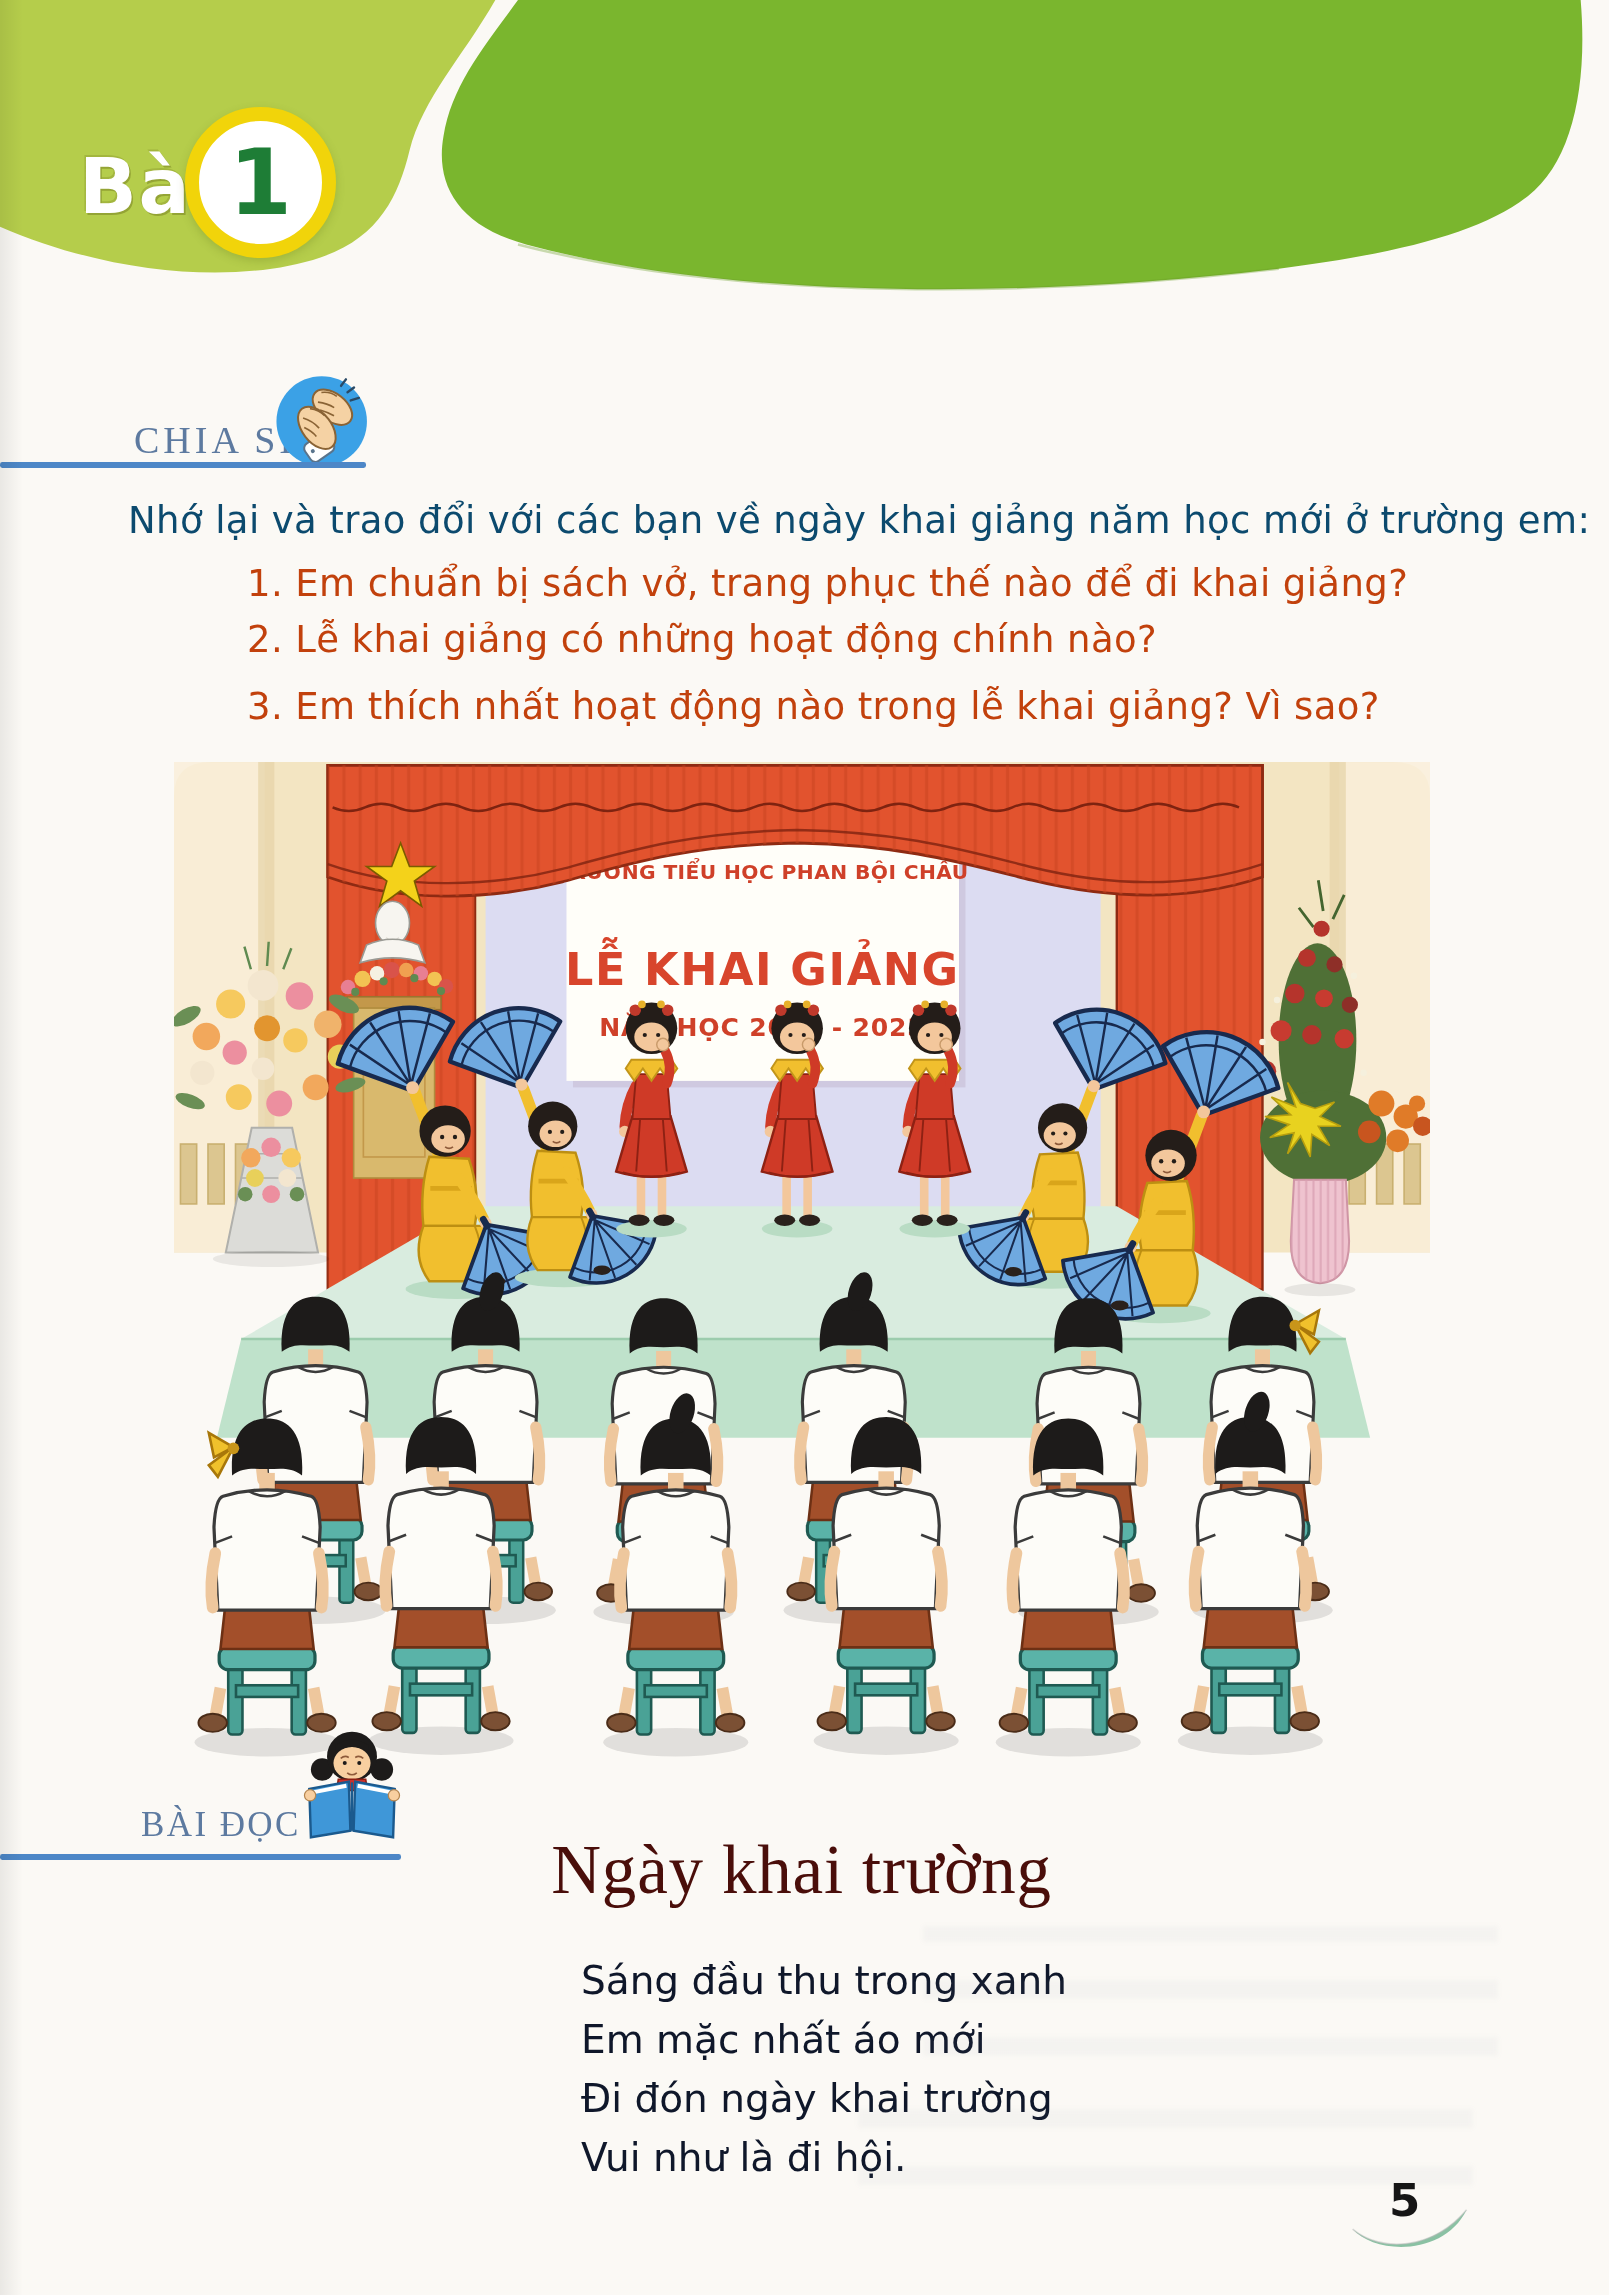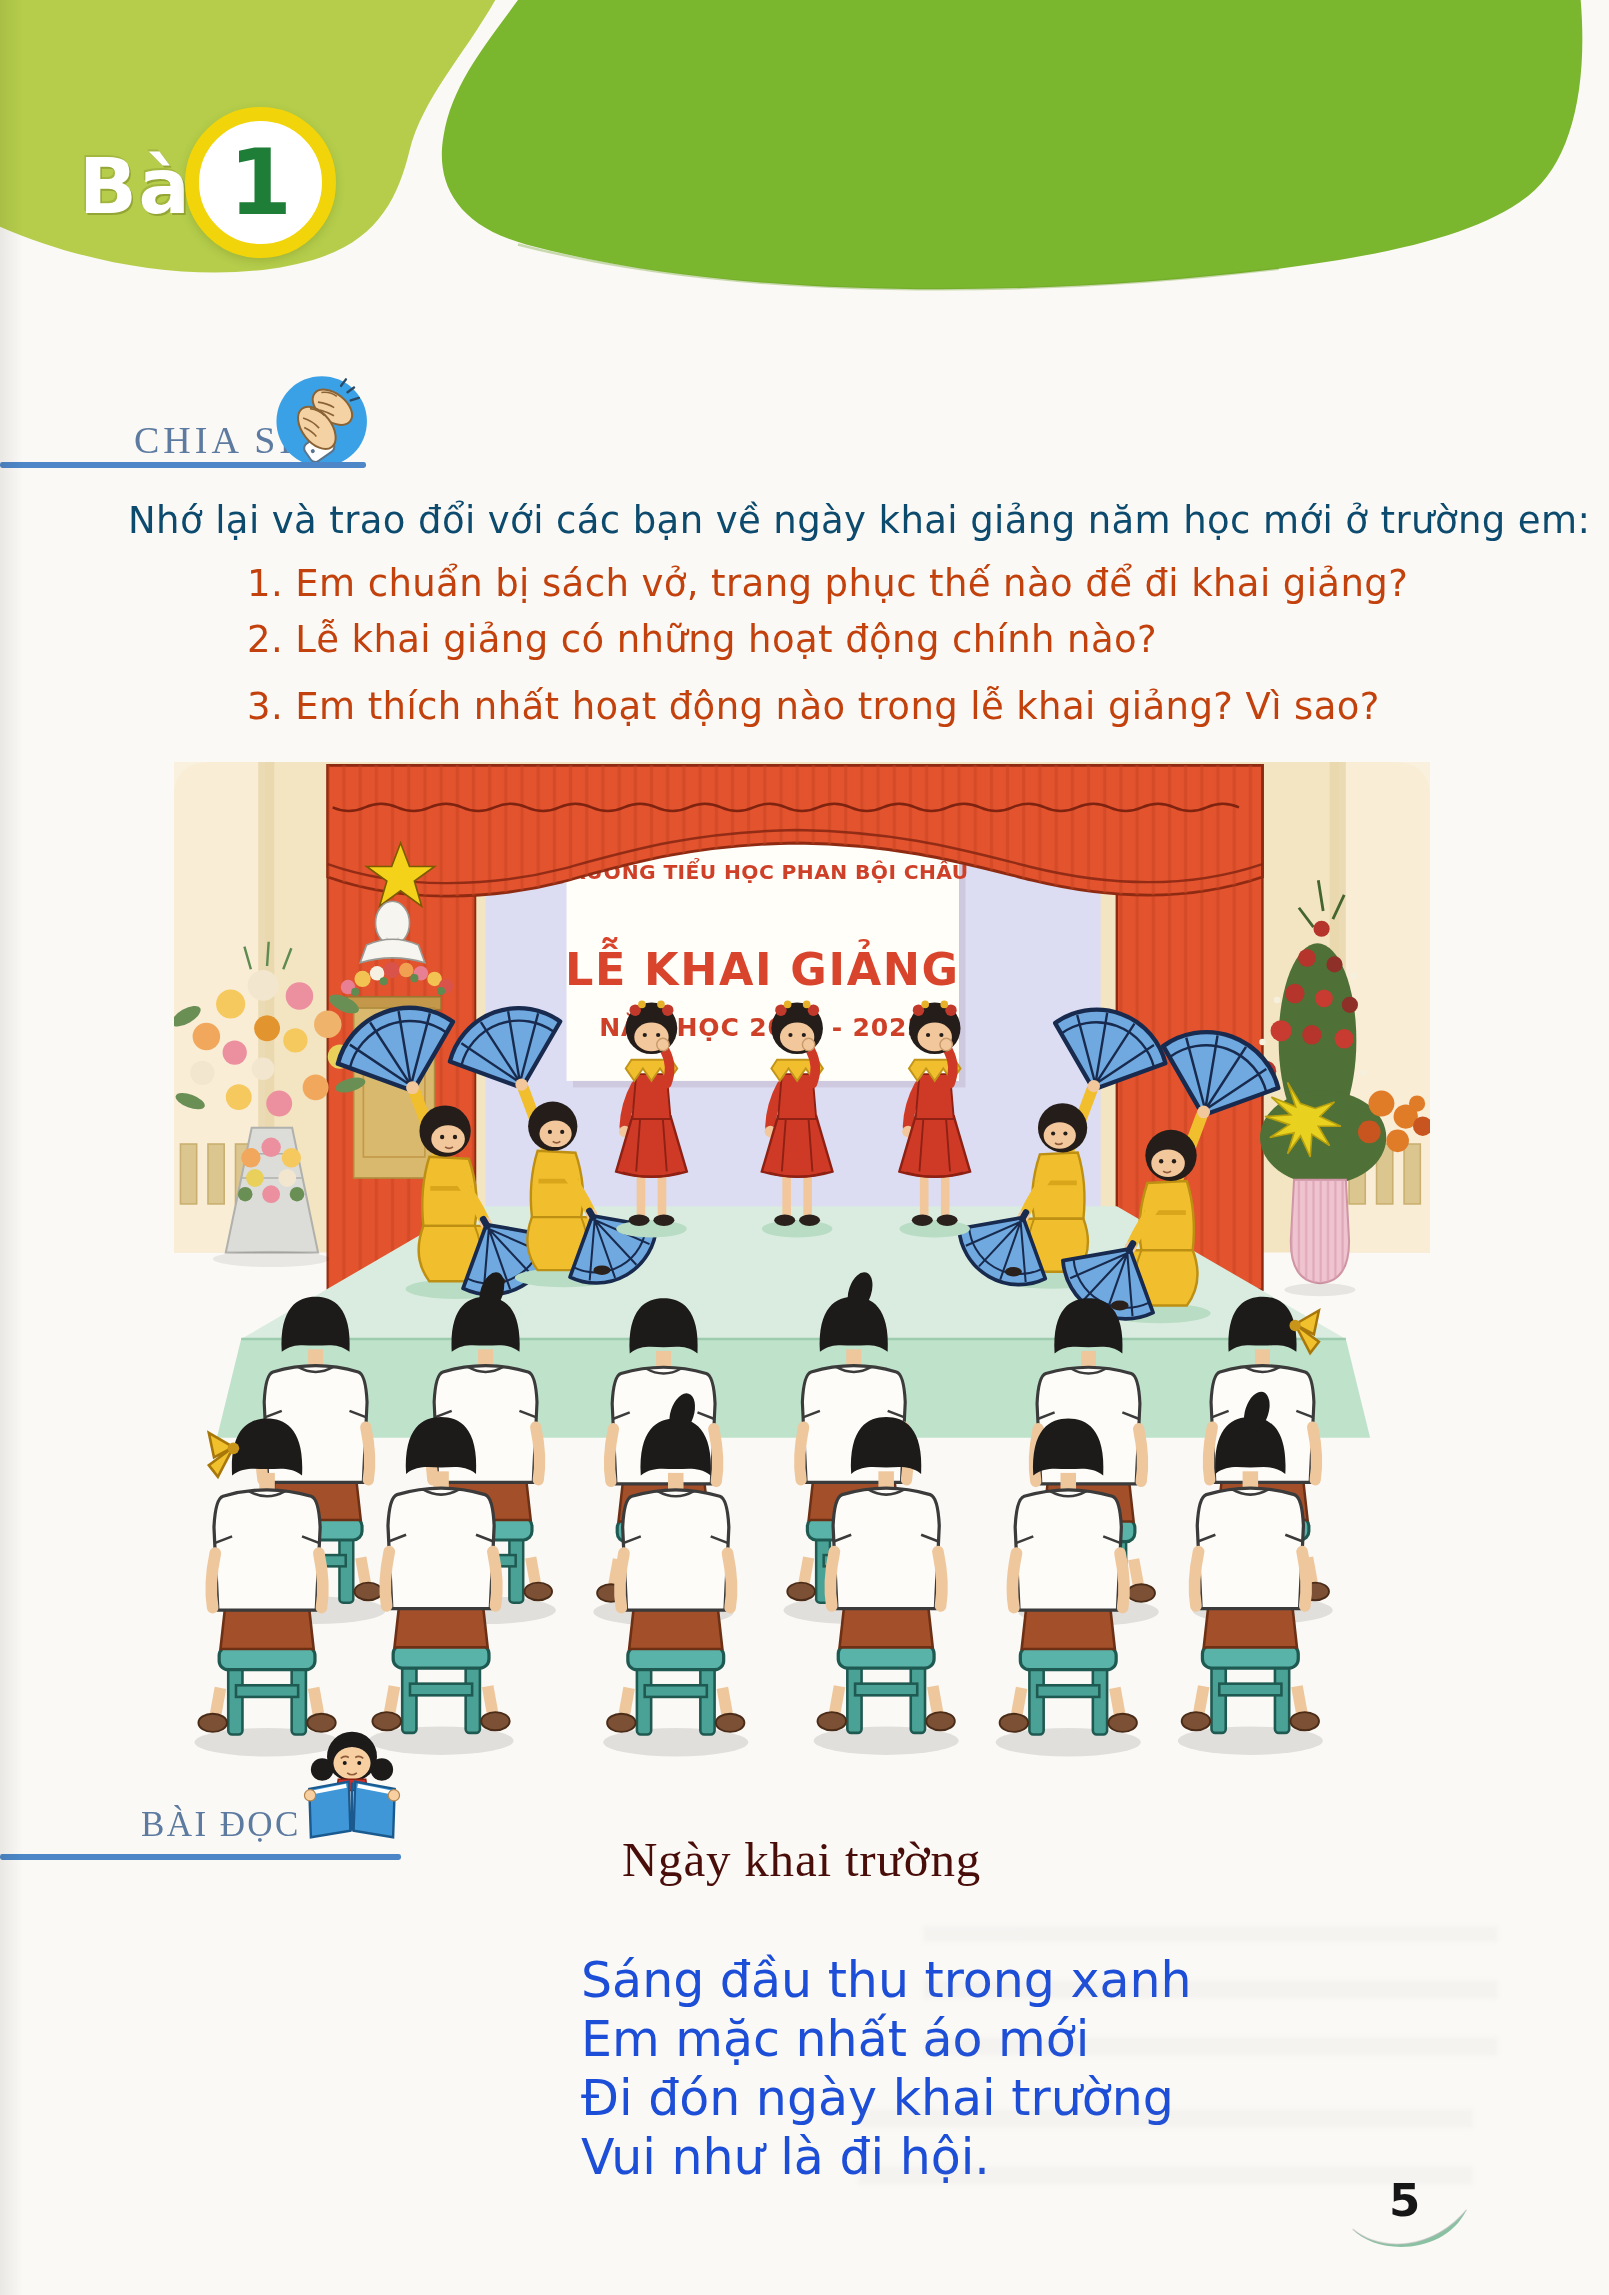--- a/index.html
+++ b/index.html
@@ -15,23 +15,23 @@
   .hdr-num{font-size:91px;font-weight:bold;color:#1e7d36;line-height:1;}
   .hdr-title{left:453px;top:118px;width:866px;text-align:center;font-size:77px;font-weight:bold;color:#fff;
              text-shadow:2.4px 4px 6.5px rgba(64,96,8,.5);}
   
   .sect-label{font-family:"Liberation Serif","DejaVu Serif",serif;color:#5d7aa0;letter-spacing:4px;}
   .rule{background:#4d87c7;border-radius:2.4px;}
   
   .body-text{font-size:37px;color:#0c4a6e;font-weight:500;letter-spacing:0.4px;white-space:nowrap;}
   .question{font-size:37px;color:#c2410c;font-weight:500;letter-spacing:0.4px;white-space:nowrap;}
   
-  .read-title{font-family:"Liberation Serif","DejaVu Serif",serif;font-size:49px;color:#4a0e0a;
+  .read-title{font-family:"Liberation Serif","DejaVu Serif",serif;font-size:69px;color:#4a0e0a;
               text-align:center;letter-spacing:0.8px;}
-  .poem-line{font-size:49px;color:#1d4ed8;font-weight:500;line-height:59px;white-space:nowrap;}
+  .poem-line{font-size:39px;color:#0f172a;font-weight:500;line-height:59px;white-space:nowrap;}
   .page-num{font-size:45px;font-weight:bold;color:#161616;}
   .bleed{pointer-events:none;opacity:.5;
          background:repeating-linear-gradient(0deg, rgba(125,135,155,.10) 0 19.4px, transparent 19.4px 57px);
          filter:blur(2.4px);}
   .edge-shade{background:linear-gradient(90deg, rgba(0,0,0,.07), rgba(0,0,0,0));}
 </style>
 </head>
 <body>
 
 <div class="page">

